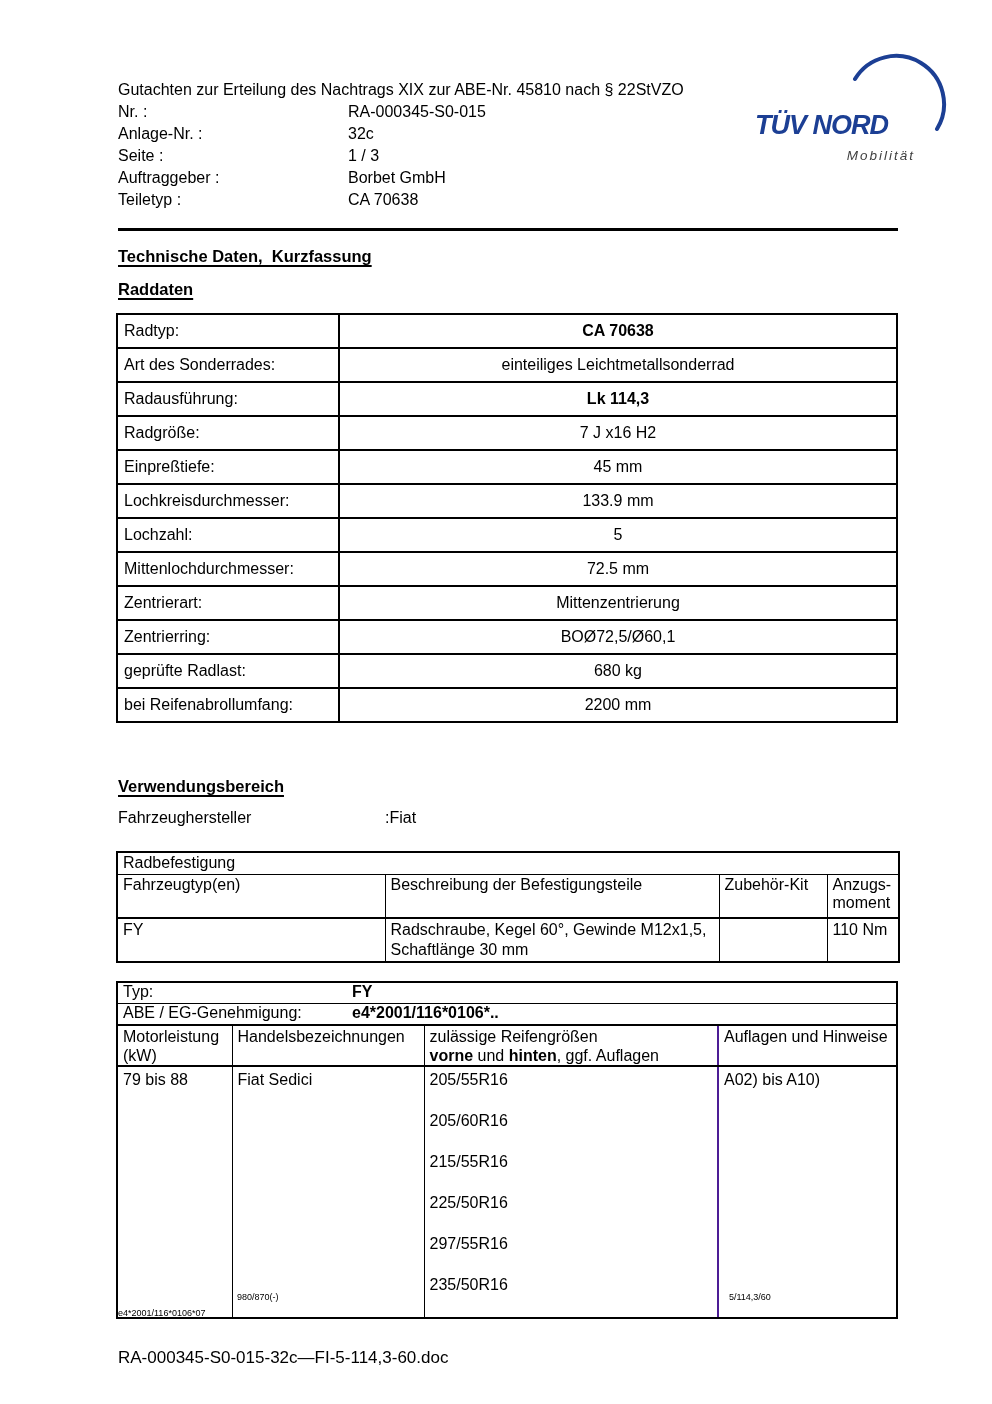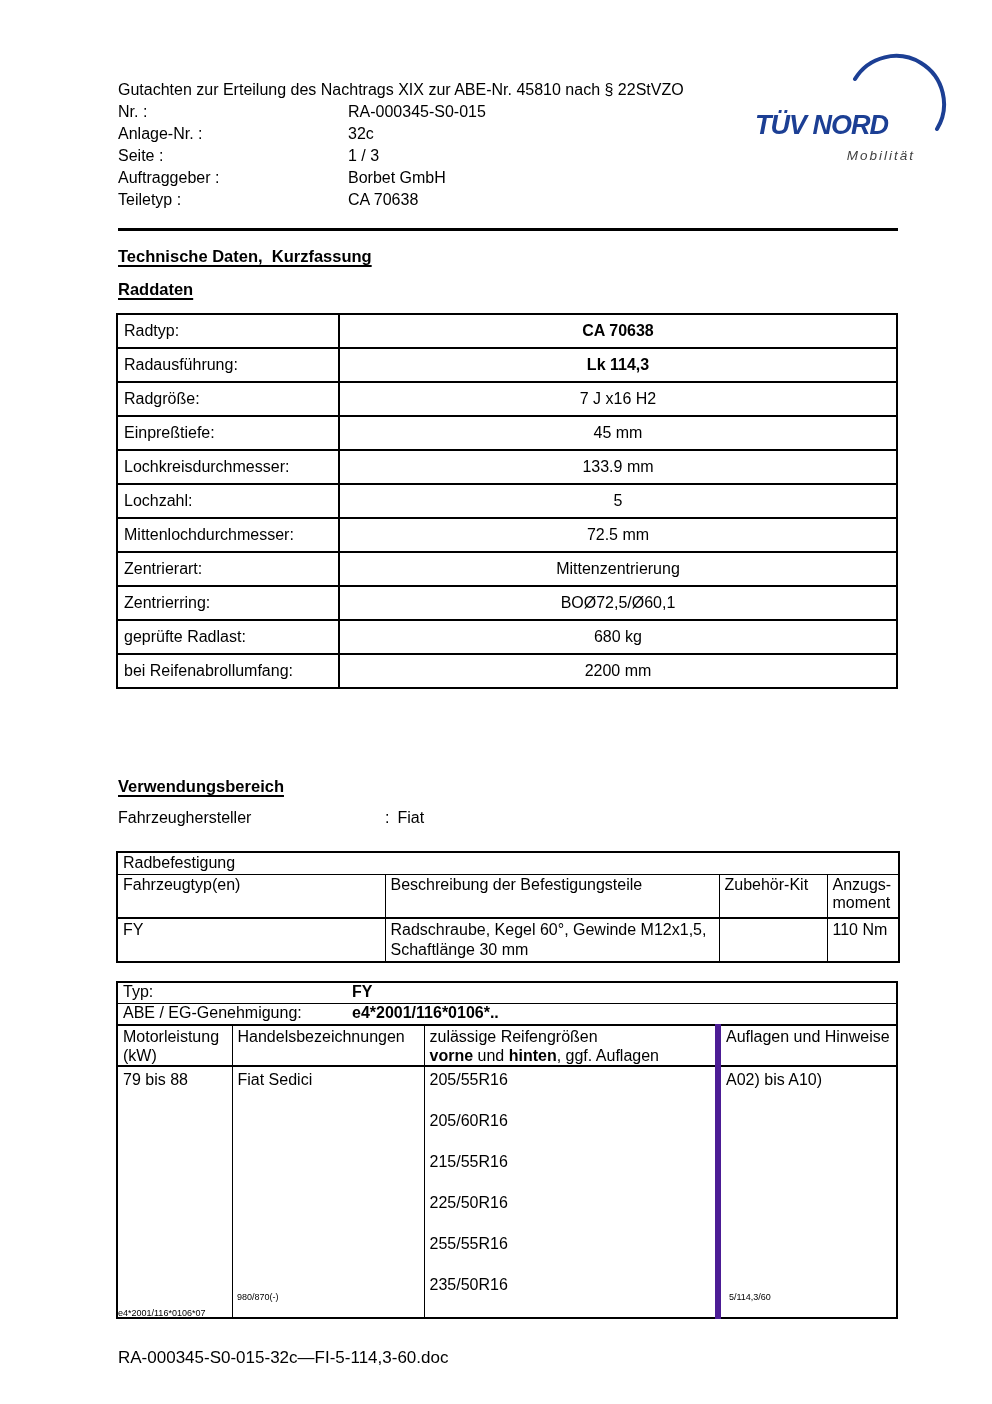--- a/index.html
+++ b/index.html
@@ -44,21 +44,21 @@
   table { border-collapse:collapse; table-layout:fixed; }
   .raddaten { position:absolute; left:116px; top:313px; width:782px; }
   .raddaten td { border:2px solid #000; height:32px; padding:0 6px; overflow:hidden; }
   .raddaten .lbl { text-align:left; }
   .raddaten .val { text-align:center; }
   .b { font-weight:bold; }
 
   
   .fahrzeug { position:absolute; left:118px; top:809px; }
   .fz-label { display:inline-block; width:267px; }
-  .fz-value { margin-left:8px; }
+  .fz-value { margin-left:0; }
 
   
   .radbef { position:absolute; left:116px; top:851px; width:782px; }
   .radbef td { border:1px solid #000; padding:1px 5px; vertical-align:top; overflow:hidden; }
   .radbef .title-row td { border:2px solid #000; border-bottom:1px solid #000; height:19px; }
   .radbef .head-row td  { height:40px; border-top:1px solid #000; border-bottom:2px solid #000; }
   .radbef .head-row td:first-child, .radbef .data-row td:first-child { border-left:2px solid #000; }
   .radbef .head-row td:last-child,  .radbef .data-row td:last-child  { border-right:2px solid #000; }
   .radbef .data-row td { height:38px; border-bottom:2px solid #000; line-height:20px; }
 
@@ -69,21 +69,21 @@
   .typtab .full-row.second td { border-top:1px solid #000; }
   .tl { display:inline-block; width:229px; }
   .tv { font-weight:bold; }
   .typtab .thead-row td {
     height:36px; line-height:19px; padding-top:1px;
     border:1px solid #000; border-top:2px solid #000; border-bottom:2px solid #000;
   }
   .typtab .tdata-row td { height:224px; border:1px solid #000; border-bottom:2px solid #000; padding-top:4px; }
   .typtab .thead-row td:first-child, .typtab .tdata-row td:first-child { border-left:2px solid #000; }
   .typtab .thead-row td:last-child,  .typtab .tdata-row td:last-child  { border-right:2px solid #000; }
-  .typtab .thead-row td.c4, .typtab .tdata-row td.c4 { border-left:6px solid #4c1d95; }
+  .typtab .thead-row td.c4, .typtab .tdata-row td.c4 { border-left:2px solid #4c1d95; }
   .cell-line { display:block; }
   .tire { margin-bottom:24px; line-height:17px; }
   .indent { padding-left:5px; }
 
   
   .footnotes { position:absolute; left:118px; top:1292px; width:780px; height:12px; font-size:9px; }
   .footnotes span { position:absolute; top:0; white-space:pre; }
   .fn-0 { left:0;margin-top:16px; }
   .fn-1 { left:119px; }
   .fn-2 { left:611px; }
@@ -128,20 +128,24 @@
 
   <table class="raddaten">
     <colgroup>
         <col style="width:222px">
         <col>
       </colgroup>
     <tbody>
         <tr>
           <td class="lbl">Radtyp:</td>
           <td class="val b">CA 70638</td>
+        </tr>
+    <tr>
+          <td class="lbl">Art des Sonderrades:</td>
+          <td class="val">einteiliges Leichtmetallsonderrad</td>
         </tr>
     <tr>
           <td class="lbl">Radausführung:</td>
           <td class="val b">Lk 114,3</td>
         </tr>
     <tr>
           <td class="lbl">Radgröße:</td>
           <td class="val">7 J x16 H2</td>
         </tr>
     <tr>
@@ -241,21 +245,21 @@
       <td class="c4">Auflagen und Hinweise</td>
     </tr>
     <tr class="tdata-row">
       <td class="indent">79 bis 88</td>
       <td>Fiat Sedici</td>
       <td>
         <div class="tire">205/55R16</div>
         <div class="tire">205/60R16</div>
         <div class="tire">215/55R16</div>
         <div class="tire">225/50R16</div>
-        <div class="tire">255/55R16</div>
+        <div class="tire">297/55R16</div>
         <div class="tire">235/50R16</div>
       </td>
       <td class="c4">A02) bis A10)</td>
     </tr>
   </tbody>
     </table>
 
   <div class="footnotes">
     <span class="fn-0">e4*2001/116*0106*07</span>
     <span class="fn-1">980/870(-)</span>

